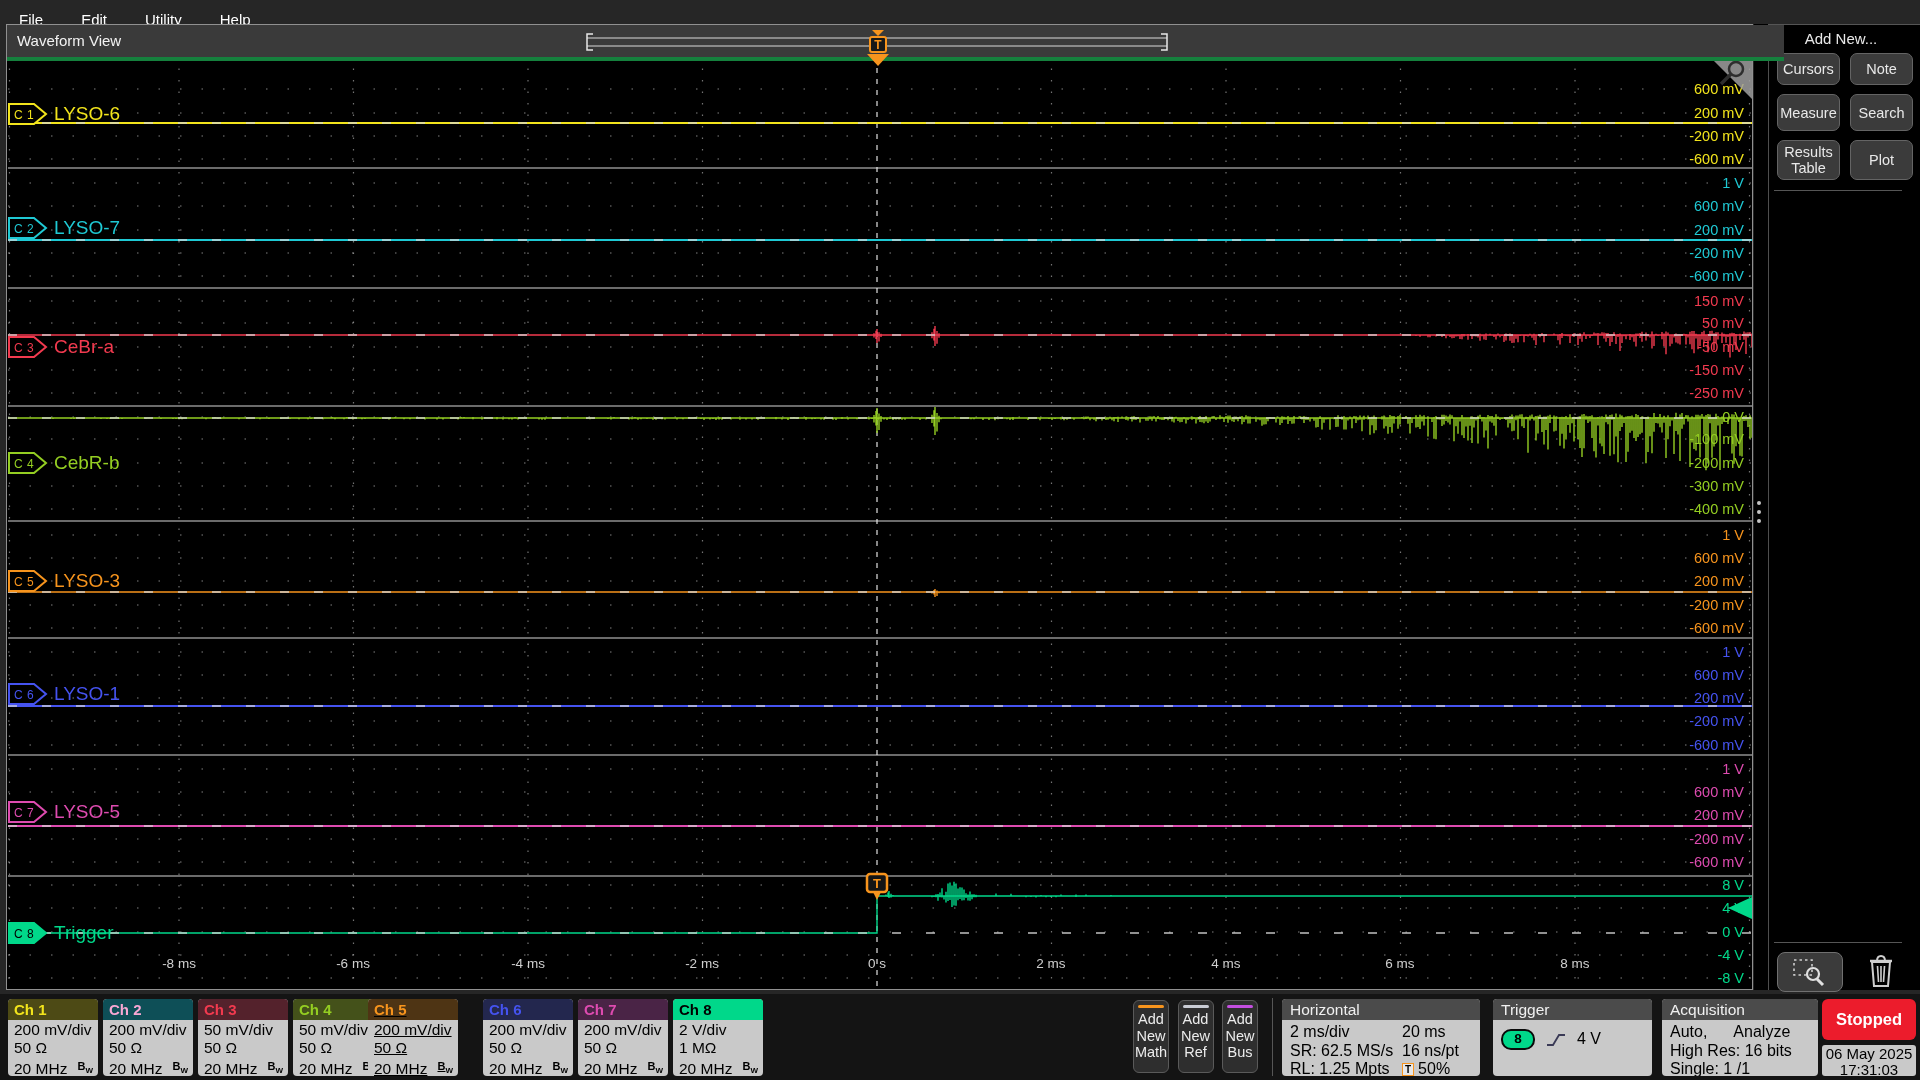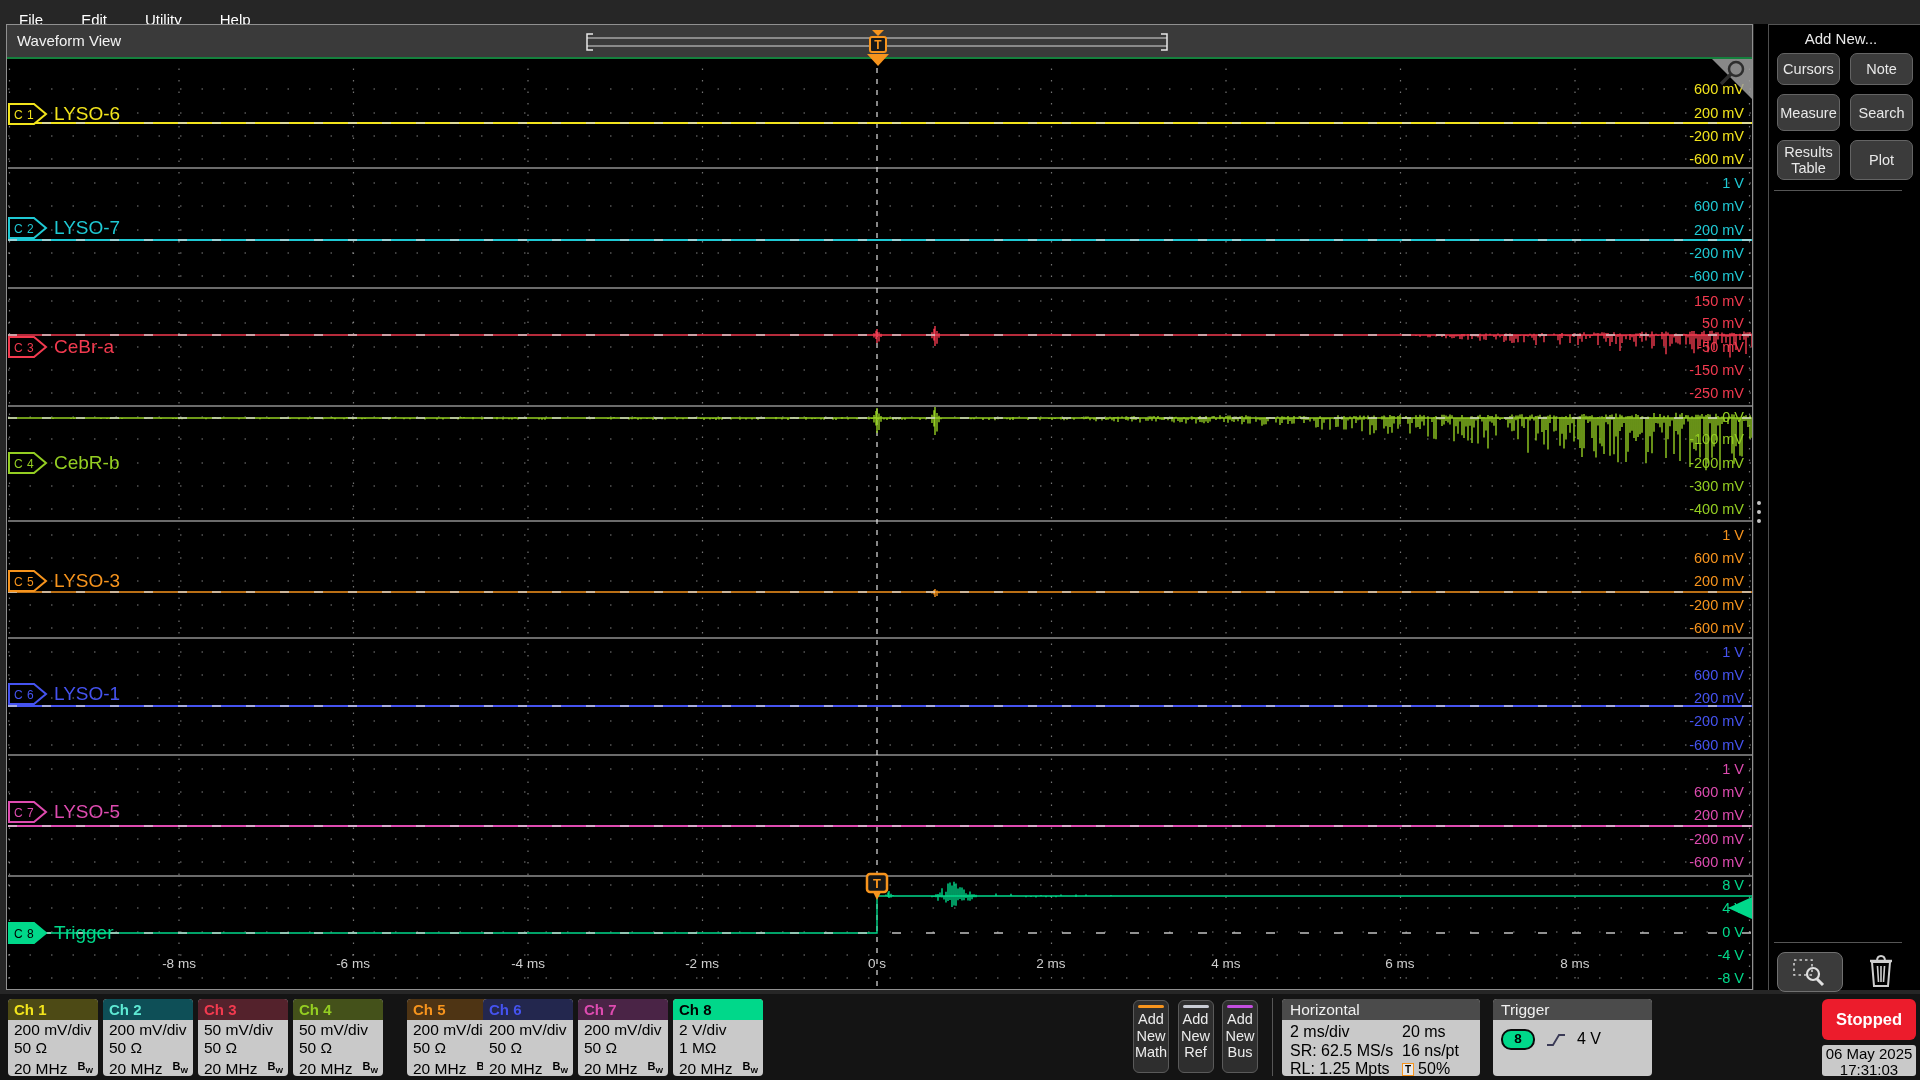--- a/index.html
+++ b/index.html
@@ -9,21 +9,21 @@
 
   
   .menubar{position:absolute;left:0;top:0;width:100%;height:39px;display:flex;align-items:center;
            color:#fff;font-size:15px;background:#262626;}
   .menu-item{padding:0 19px;}
 
   
   .wave-container{position:absolute;left:6px;top:24px;width:1747px;height:966px;background:#000;
                   border:1px solid #909090;box-sizing:border-box;}
   .view-header{position:absolute;left:0;top:0;width:100%;height:32px;background:#3a3a3a;
-               border-bottom:2px solid #15803d;z-index:6;}
+               border-bottom:4px solid #15803d;z-index:6;padding-left:32px;}
   .tab-title{position:absolute;left:10px;top:7px;font-size:15px;color:#f2f2f2;}
   .nav-svg{position:absolute;left:0;top:0;overflow:visible;z-index:7;pointer-events:none;}
   .plot{position:absolute;left:1px;top:32px;width:1744px;height:931px;background:#000;}
 
   
   .right-panel{position:absolute;left:1754px;top:24px;width:166px;height:966px;background:#000000;}
   .right-panel::before{content:'';position:absolute;left:14px;top:0;bottom:0;width:1px;background:#4e4e4e;}
   .right-panel::after{content:'';position:absolute;left:14px;top:0;right:0;height:1px;background:#555;}
   .rp-title{position:absolute;left:14px;top:6px;width:146px;text-align:center;color:#e9e9e9;font-size:15px;}
   .rp-buttons{position:absolute;left:23px;top:29px;width:128px;display:grid;
@@ -292,21 +292,21 @@
         <div class="ch-badge-body">
           <div>200 mV/div</div>
           <div>50 Ω</div>
           <div class="ch-badge-row3">
             <span>20 MHz</span>
             <span class="bw">B<sub>W</sub></span>
           </div>
         </div>
       </div>
       <div class="ch-badge" style="left: 103px;">
-        <div class="ch-badge-head" style="background: rgb(14, 79, 87); color: #5eead4;">Ch 2</div>
+        <div class="ch-badge-head" style="background: rgb(14, 79, 87); color: #f9a8d4;">Ch 2</div>
         <div class="ch-badge-body">
           <div>200 mV/div</div>
           <div>50 Ω</div>
           <div class="ch-badge-row3">
             <span>20 MHz</span>
             <span class="bw">B<sub>W</sub></span>
           </div>
         </div>
       </div>
       <div class="ch-badge" style="left: 198px;">
@@ -324,21 +324,21 @@
         <div class="ch-badge-head" style="background: rgb(68, 81, 26); color: rgb(148, 206, 34);">Ch 4</div>
         <div class="ch-badge-body">
           <div>50 mV/div</div>
           <div>50 Ω</div>
           <div class="ch-badge-row3">
             <span>20 MHz</span>
             <span class="bw">B<sub>W</sub></span>
           </div>
         </div>
       </div>
-      <div class="ch-badge" style="left: 407px;">
+      <div class="ch-badge" style="left: 368px; text-decoration: underline;">
         <div class="ch-badge-head" style="background: rgb(78, 52, 20); color: rgb(247, 148, 29);">Ch 5</div>
         <div class="ch-badge-body">
           <div>200 mV/div</div>
           <div>50 Ω</div>
           <div class="ch-badge-row3">
             <span>20 MHz</span>
             <span class="bw">B<sub>W</sub></span>
           </div>
         </div>
       </div>
@@ -416,19 +416,29 @@
       <div class="trig-row">
         <span class="pill">8</span>
         <svg width="22" height="16">
           <path d="M2 13 H8 L14 3 H20" fill="none" stroke="#3a3a56" stroke-width="1.8"></path>
         </svg>
         <span>4 V</span>
       </div>
     </div>
   </div>
 
+  <div class="bb-panel" style="left:1662px;width:156px;height:77px;">
+    <div class="bb-head">Acquisition</div>
+    <div class="bb-body">
+      <div class="acq-row1">
+        <span>Auto,</span><span>Analyze</span>
+      </div>
+      <div>High Res: 16 bits</div>
+      <div>Single: 1 /1</div>
+    </div>
+  </div>
 
   <button class="stopped" style="background: rgb(236, 28, 44);">Stopped</button>
   <div class="datetime">
     <div>06 May 2025</div>
     <div>17:31:03</div>
   </div>
 </div>
 
 </body></html>

